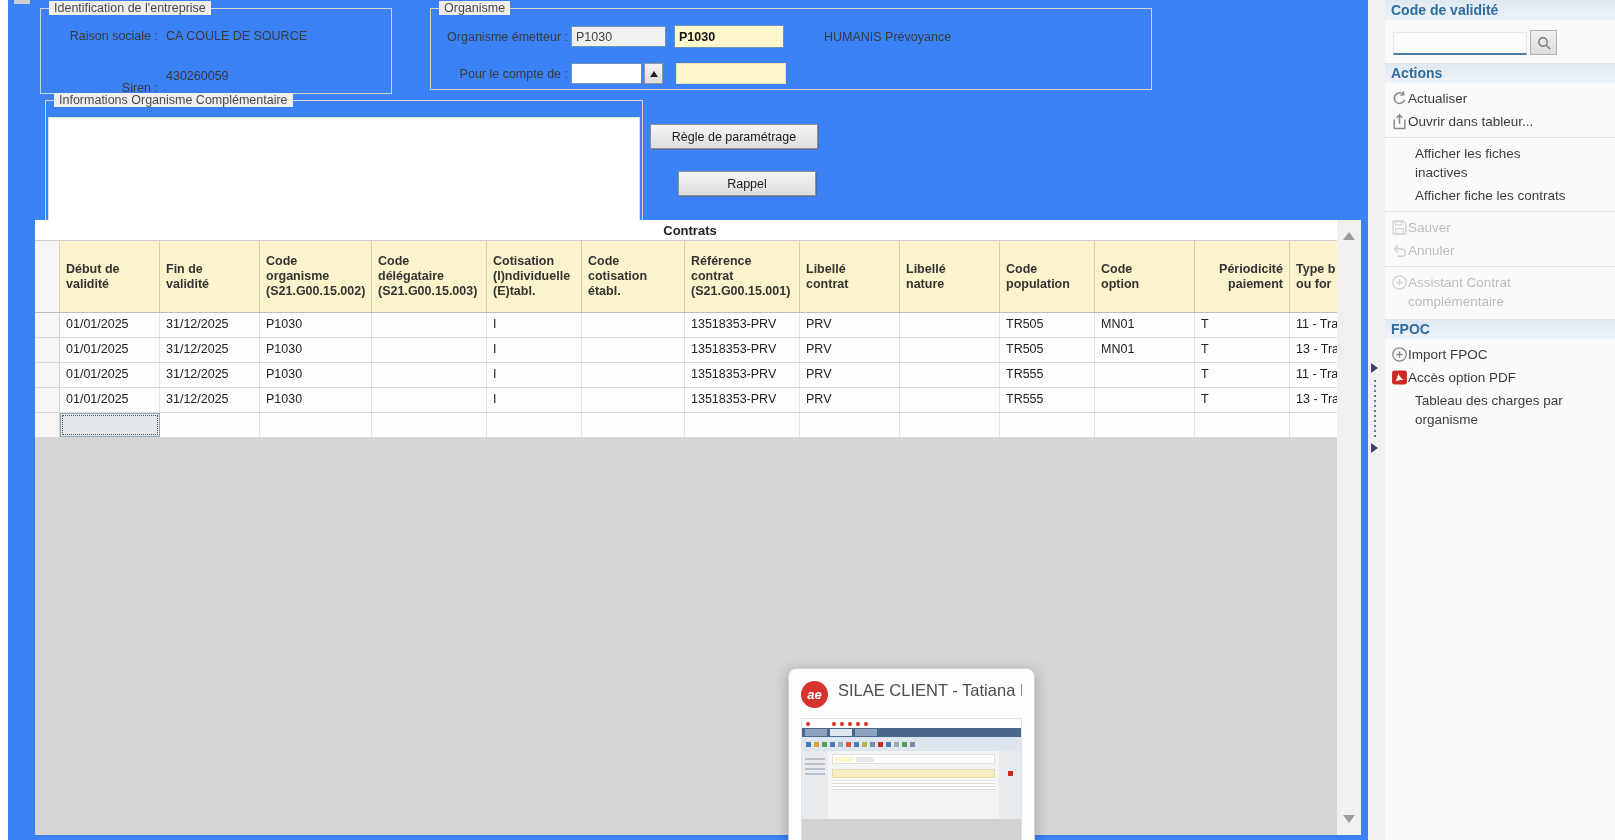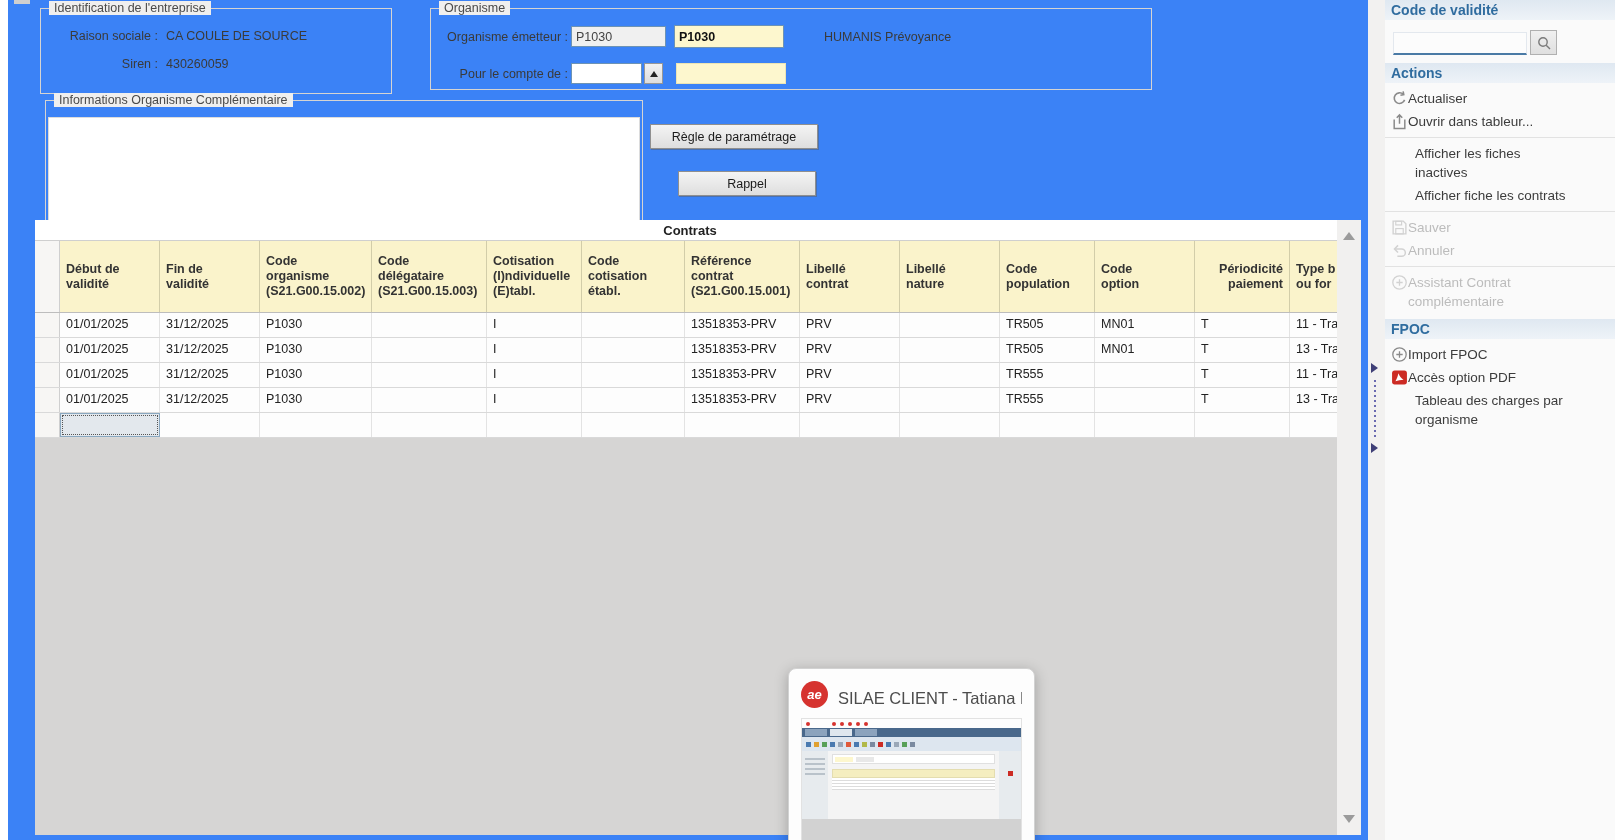--- a/index.html
+++ b/index.html
@@ -82,21 +82,21 @@
   .action-item .icon svg { width:100%; height:100%; display:block; }
   .action-item.no-icon { padding-left:30px; }
   .action-item.disabled { color:#bcbcbc; cursor:default; }
   .action-item.disabled .icon { color:#d2d2d2; }
   .lbl { white-space:pre-line; }
   .sep { height:1px; background:#e2e2e2; margin:4px 0; }
 
   
   .popup { position:absolute; left:788px; top:668px; width:247px; height:200px; background:#fdfdfd;
     border:1px solid #d2d2d2; border-radius:8px 8px 0 0; box-shadow:0 3px 14px rgba(0,0,0,.25); }
-  .popup-head { display:flex; align-items:flex-end; gap:10px; padding:12px 12px 8px 12px; }
+  .popup-head { display:flex; align-items:flex-start; gap:10px; padding:12px 12px 8px 12px; }
   .logo-circle { width:27px; height:27px; border-radius:50%; background:#d6332f; color:#fff;
     display:flex; align-items:center; justify-content:center; font-size:13px; font-weight:bold;
     font-style:italic; flex:none; }
   .popup-title { font-size:16.5px; color:#4d4d4d; white-space:nowrap; overflow:hidden; }
   .mini { margin:2px 12px; border:1px solid #e2e2e2; background:#fff; height:130px; overflow:hidden; }
   .mini-row1 { height:9px; background:#fdfdfd; display:flex; align-items:center; gap:4px; padding-left:4px; }
   .mini-dot { width:4px; height:4px; border-radius:50%; background:#d6332f; }
   .mini-menu { height:9px; background:#49688b; display:flex; align-items:center; }
   .mini-tab { width:22px; height:7px; background:#8ba3bd; margin-left:3px; }
   .mini-toolbar { height:14px; background:#dde6ef; display:flex; align-items:center; gap:3px; padding-left:4px; }
@@ -120,21 +120,21 @@
   <div class="main-panel">
     <div class="stub"></div>
 
     <div class="groupbox" style="left:32px; top:8px; width:352px; height:86px;">
       <div class="gb-title">Identification de l'entreprise</div>
       <div class="form-row" style="margin:20px 0 0 12px;">
         <div class="flabel" style="width:105px;">Raison sociale :</div>
         <div class="fval" style="margin-left:8px;">CA COULE DE SOURCE</div>
       </div>
       <div class="form-row" style="margin:14px 0 0 12px;">
-        <div class="flabel" style="width:105px;">Siren :</div>
+        <div class="flabel" style="width:105px;margin-top:24px;">Siren :</div>
         <div class="fval" style="margin-left:8px;">430260059</div>
       </div>
     </div>
 
     <div class="groupbox" style="left:422px; top:8px; width:722px; height:82px;">
       <div class="gb-title">Organisme</div>
       <div class="form-row" style="margin:16px 0 0 0;">
         <div class="flabel" style="width:137px;">Organisme émetteur :</div>
         <input class="field ro" style="width: 95px; margin-left: 3px;" readonly="" value="P1030">
         <input class="field yellow" style="width: 110px; margin-left: 8px; height: 23px;" value="P1030">

